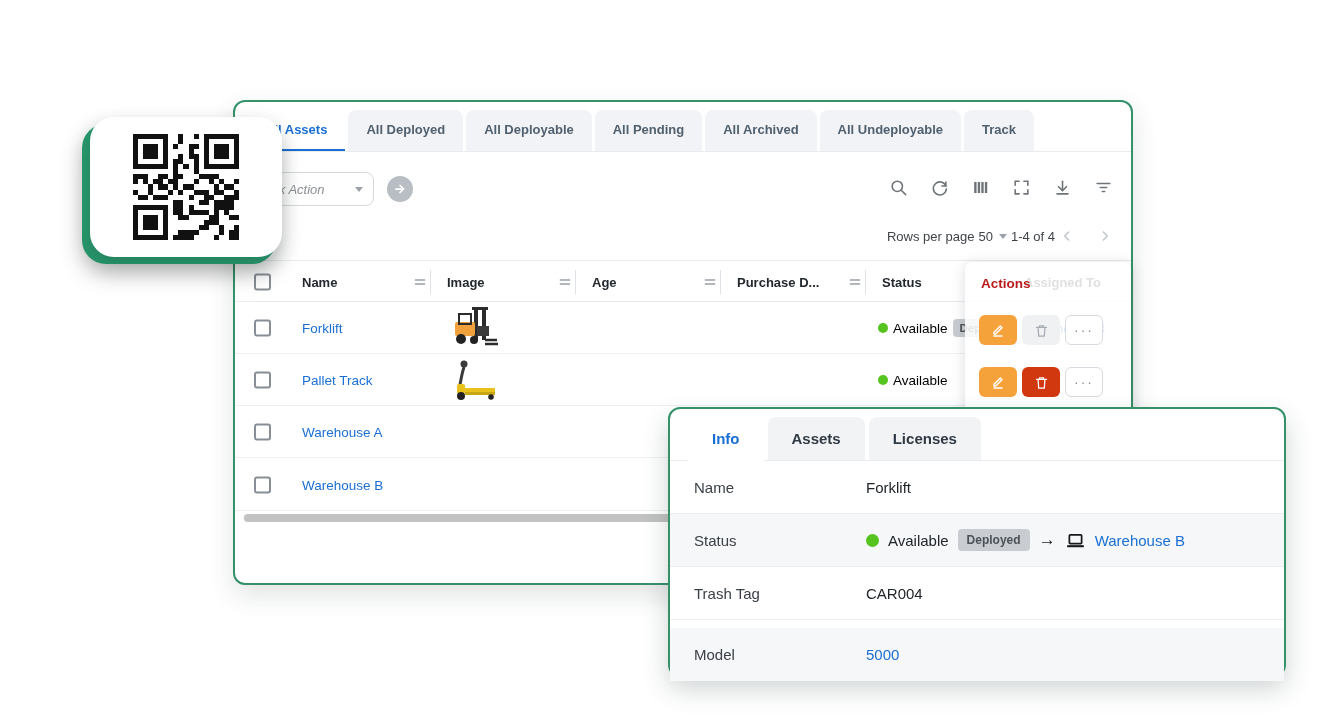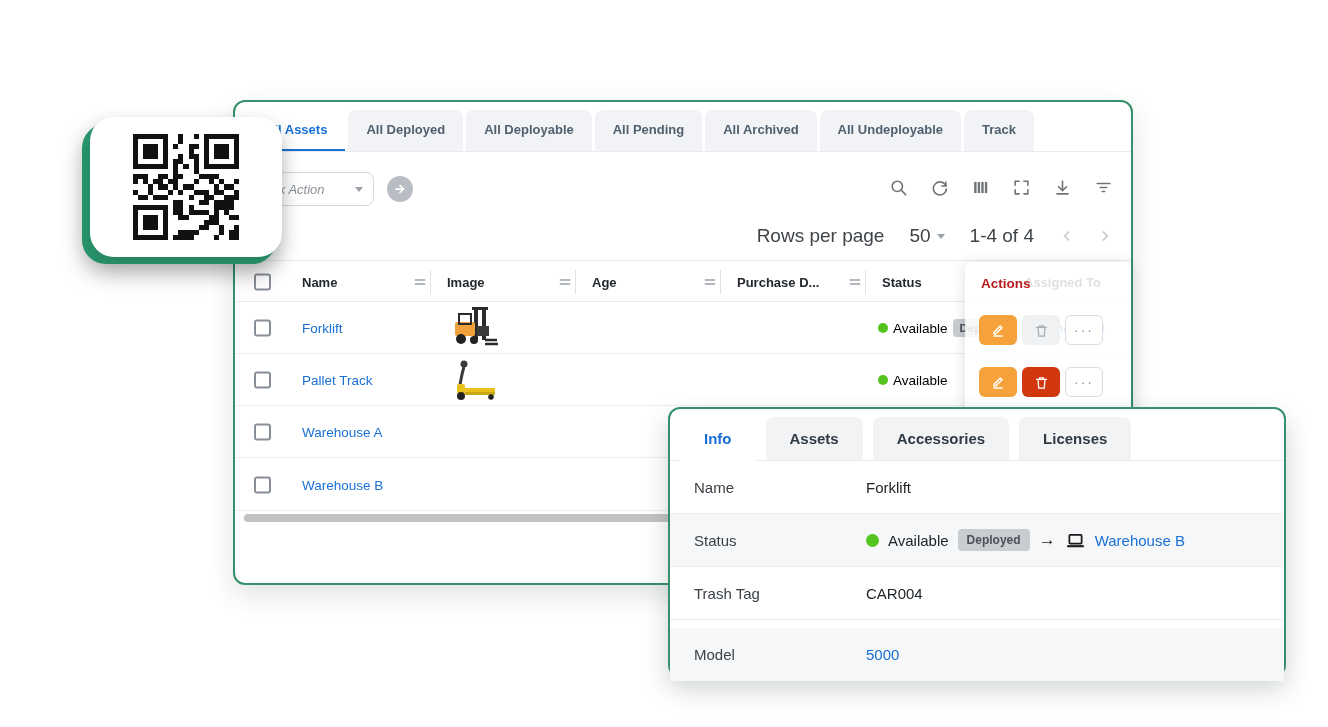--- a/index.html
+++ b/index.html
@@ -24,21 +24,21 @@
     border:1px solid #d5d9dd;border-radius:8px;display:flex;align-items:center;
     padding:0 10px;color:#8b9096;font-size:13px;font-style:italic;justify-content:space-between;}
   .caret{width:0;height:0;border-left:4px solid transparent;border-right:4px solid transparent;
     border-top:5px solid #9aa1a9;}
   .go-btn{position:absolute;left:152px;top:74px;width:26px;height:26px;border-radius:50%;
     background:#b9bec4;display:flex;align-items:center;justify-content:center;}
   .tool-icons{position:absolute;right:18px;top:76px;display:flex;gap:22px;align-items:center;color:#6f7479;}
   .tool-icons svg{display:block;}
 
   .pagination{position:absolute;right:18px;top:122px;height:24px;display:flex;align-items:center;
-    gap:25px;font-size:19px;color:#3f4449;}
+    gap:4px;font-size:13px;color:#3f4449;}
   .pgsize{display:flex;align-items:center;gap:6px;}
   .pg-chevrons{display:flex;gap:22px;color:#c3c7cb;}
 
   .thead{position:absolute;left:0;right:0;top:158px;height:42px;border-top:1px solid var(--line);
     border-bottom:1px solid var(--line);font-size:13px;font-weight:700;color:var(--txt);}
   .hcell{position:absolute;top:0;height:42px;display:flex;align-items:center;}
   .sort-ic{position:absolute;top:13px;color:#9aa1a9;}
   .col-div{position:absolute;top:9px;width:1px;height:24px;background:#dfe2e6;}
 
   .trow{position:absolute;left:0;right:0;height:52px;border-bottom:1px solid #edeff1;}
@@ -65,22 +65,22 @@
   .abtn.edit{background:var(--orange);color:#fff;}
   .abtn.del-off{background:#f0f1f3;color:#a6adb5;}
   .abtn.del-on{background:var(--red);color:#fff;}
   .abtn.more{background:#fff;border:1px solid #d7dbe0;color:#8d939b;}
   .abtn.more i{font-style:normal;font-size:14px;letter-spacing:2px;line-height:10px;}
   .abtn.more i::before{content:"···";}
 
   
   .info-panel{position:absolute;left:668px;top:407px;width:618px;height:270px;background:#fff;
     border:2px solid var(--green);border-radius:12px;z-index:30;box-shadow:0 12px 26px rgba(40,60,60,.22);}
-  .itabbar{position:absolute;left:0;top:0;right:0;height:52px;display:flex;gap:10px;
-    padding:8px 10px 0;border-bottom:1px solid var(--line);}
+  .itabbar{position:absolute;left:0;top:0;right:0;height:52px;display:flex;gap:4px;
+    padding:8px 18px 0;border-bottom:1px solid var(--line);}
   .itab{background:#f1f3f5;color:#2f3a45;font-size:15px;font-weight:600;padding:0 24px;height:43px;
     line-height:43px;border-radius:8px 8px 0 0;cursor:pointer;white-space:nowrap;}
   .itab.active{background:#fff;color:var(--accent);margin-bottom:-1px;height:44px;}
   .irow{position:absolute;left:0;right:0;height:53px;display:flex;align-items:center;border-bottom:1px solid #eceef0;}
   .irow.alt{background:#f6f7f9;}
   .ilabel{width:196px;padding-left:24px;font-size:15px;color:#3b4147;}
   .ivalue{font-size:15px;color:#21262b;display:flex;align-items:center;gap:9px;}
   .idot{width:13px;height:13px;border-radius:50%;background:var(--dot);}
   .ibadge{background:var(--badge);color:#4b5157;font-size:12px;font-weight:700;padding:4px 9px;border-radius:4px;}
   .iarrow{font-size:17px;font-weight:700;color:#17191b;}
@@ -305,21 +305,20 @@
           <i></i>
         </button>
     </div>
   </div>
 </div>
 
 <div class="info-panel">
   <div class="itabbar">
     <div class="itab active">Info</div>
     <div class="itab">Assets</div>
-    <div class="itab">Accessories</div>
     <div class="itab">Licenses</div>
   </div>
 
   <div class="irow" style="top:52px">
     <div class="ilabel">Name</div>
     <div class="ivalue">Forklift</div>
   </div>
 
   <div class="irow alt" style="top:105px">
     <div class="ilabel">Status</div>

